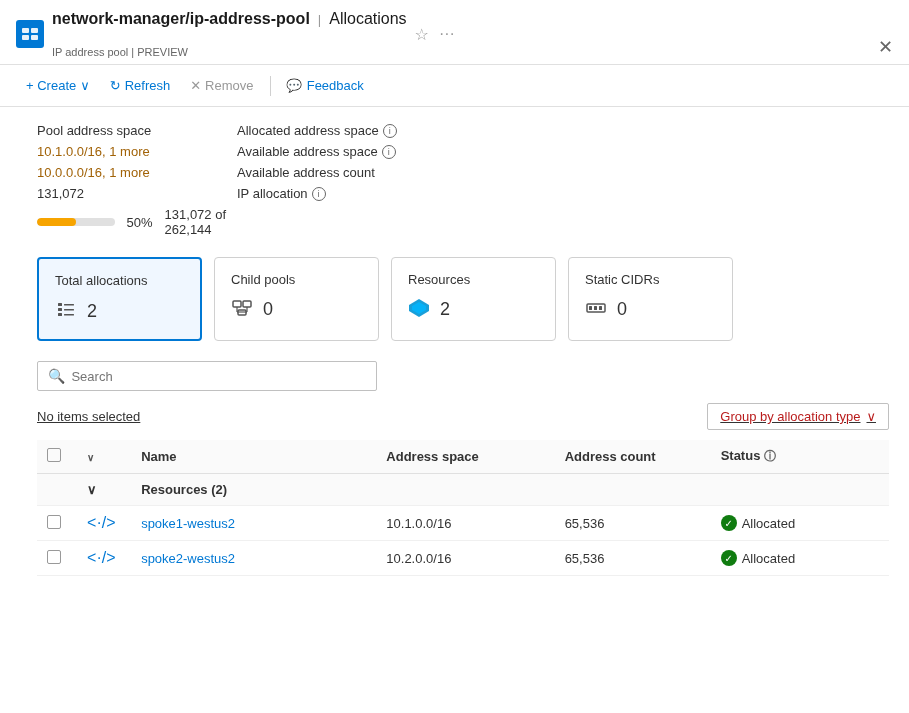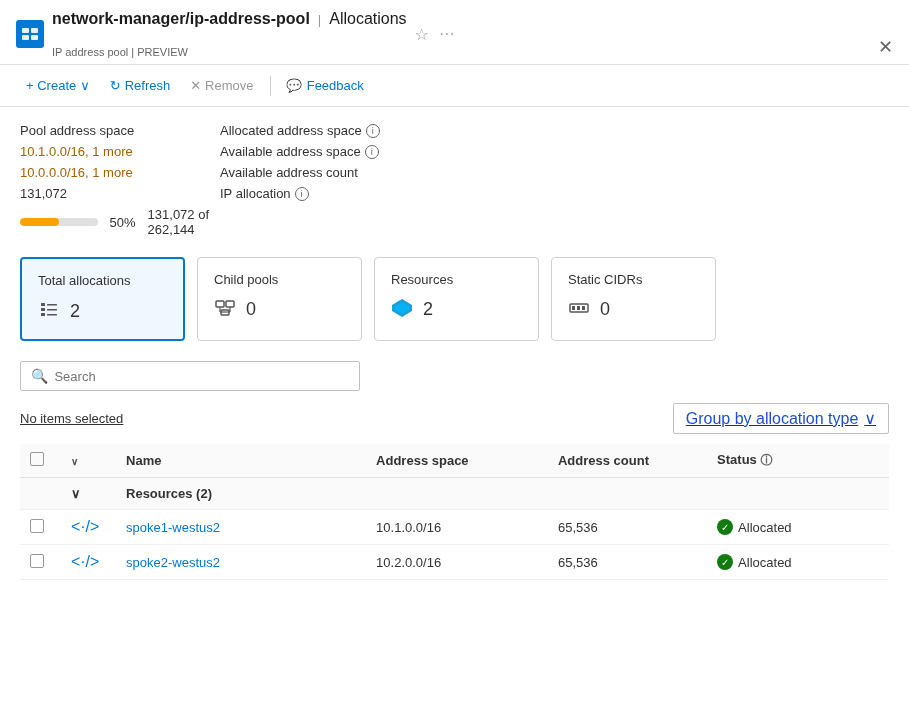--- a/index.html
+++ b/index.html
@@ -25,21 +25,21 @@
       padding: 8px 16px; border-bottom: 1px solid #e0e0e0;
     }
     .toolbar-btn {
       display: flex; align-items: center; gap: 4px;
       padding: 5px 10px; border: none; background: transparent;
       color: #0078d4; font-size: 13px; cursor: pointer; border-radius: 2px;
     }
     .toolbar-divider { width: 1px; height: 20px; background: #d0d0d0; margin: 0 6px; }
     .toolbar-btn.disabled { color: #999; cursor: not-allowed; }
 
-    .content { padding: 16px 20px; }
+    .content { padding: 16px 20px; margin-left: 17px; }
 
     .info-grid { display: grid; grid-template-columns: 200px 1fr; gap: 6px 0; margin-bottom: 20px; }
     .info-label { color: #333; font-size: 13px; display: flex; align-items: center; gap: 4px; }
     .info-value { color: #333; font-size: 13px; }
     .info-value.link { color: #a16207; cursor: pointer; }
     .info-circle { width: 14px; height: 14px; border: 1px solid #666; border-radius: 50%; display: inline-flex; align-items: center; justify-content: center; font-size: 9px; color: #666; cursor: pointer; }
 
     .progress-row { display: flex; align-items: center; gap: 12px; }
     .progress-bar-bg { width: 120px; height: 8px; background: #e0e0e0; border-radius: 4px; overflow: hidden; }
     .progress-bar-fill { height: 100%; background: #f7a400; border-radius: 4px; }
@@ -65,21 +65,21 @@
     .search-input-wrap input {
       border: none; outline: none; font-size: 13px; color: #333; width: 100%;
     }
     .search-icon-char { color: #666; font-size: 14px; }
 
     .list-header { display: flex; align-items: center; justify-content: space-between; margin-bottom: 10px; text-decoration: underline; }
     .no-items-label { font-size: 13px; color: #333; }
     .group-by-btn {
       display: flex; align-items: center; gap: 6px;
       border: 1px solid #c0c0c0; border-radius: 2px;
-      padding: 5px 12px; background: #fff; cursor: pointer; font-size: 16px; color: #1d4ed8;
+      padding: 5px 12px; background: #fff; cursor: pointer; font-size: 13px; color: #b91c1c;
     }
 
     .table { width: 100%; border-collapse: collapse; }
     .table th {
       text-align: left; padding: 8px 10px; font-size: 13px; font-weight: 600; color: #333;
       border-bottom: 1px solid #e0e0e0; background: #fafafa;
     }
     .table td { padding: 8px 10px; font-size: 13px; border-bottom: 1px solid #f0f0f0; color: #333; }
     .table .link-cell { color: #0078d4; cursor: pointer; }
     .table .group-row td { font-weight: 600; background: #fafafa; }

